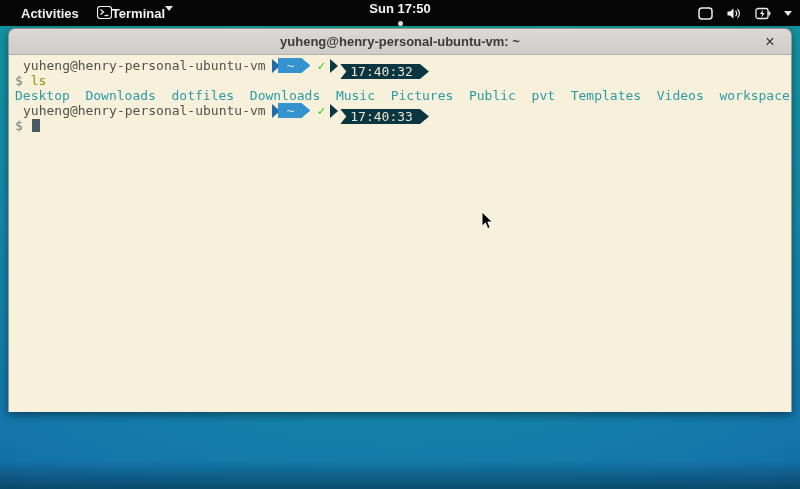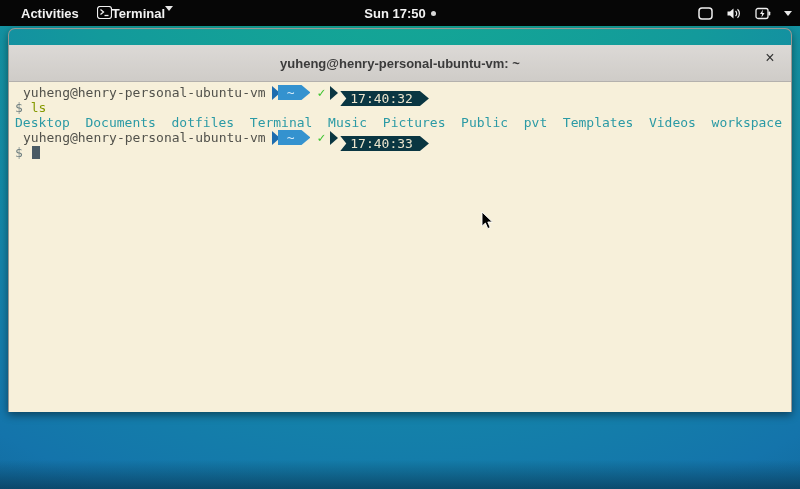--- a/index.html
+++ b/index.html
@@ -15,36 +15,36 @@
   }
 
   
   #topbar {
     position:absolute; top:0; left:0; width:800px; height:26px;
     background:#060606; color:#f2f2f2; display:flex; align-items:center;
     font-size:13px; font-weight:600; z-index:30;
   }
   .tb-left { display:flex; align-items:center; gap:18px; padding-left:21px; }
   .tb-app { display:flex; align-items:flex-start; }
-  .tb-center { position:absolute; left:0; right:0; display:flex; justify-content:center; align-items:center; gap:5px; pointer-events:none; }
+  .tb-center { position:absolute; left:0; right:0; display:flex; justify-content:center; align-items:center; gap:5px; pointer-events:none;flex-direction:column; }
   .clock-dot { width:5px; height:5px; border-radius:50%; background:#d8d8d8; }
   .tb-right { position:absolute; right:8px; display:flex; align-items:center; gap:13px; }
   .caret-down { width:0; height:0; border-left:4px solid transparent; border-right:4px solid transparent; border-top:5px solid #e8e8e8; }
   .tb-icon { display:flex; align-items:center; }
 
   
   #window {
     position:absolute; left:8px; top:28px; width:784px; height:384px;
     border-radius:7px 7px 0 0; box-shadow:0 3px 9px rgba(0,0,0,.45);
     overflow:hidden; z-index:10; border:1px solid #9a9792; border-bottom:none;
   }
   #titlebar {
-    height:37px; background:linear-gradient(#dcd9d6,#cfccc8);
+    height:26px; background:linear-gradient(#dcd9d6,#cfccc8);
     display:flex; align-items:center; justify-content:center; position:relative;
-    font-size:13px; font-weight:700; color:#3b3b3b; border-bottom:1px solid #b4b1ad;margin-top:16px;
+    font-size:13px; font-weight:700; color:#3b3b3b; border-bottom:1px solid #b4b1ad;
   }
   #close-btn {
     position:absolute; right:8px; top:0; width:26px; height:26px;
     display:flex; align-items:center; justify-content:center;
     font-size:16px; font-weight:400; color:#333; cursor:default;
   }
   #term {
     height:357px; background:#f7f0da; padding:3px 0 4px 6px;
     font-family:"DejaVu Sans Mono", monospace; font-size:13px; color:#4f4f49;
   }
@@ -135,21 +135,21 @@
         <span class="pl-seg seg-blue">~</span>
         <span class="check">✓</span>
         <span class="pl-tri tri-dark"></span>
         <span class="pl-seg seg-dark">17:40:32</span>
       </div>
 
       <div class="tline">
         <span class="dollar">$ </span><span class="cmd">ls</span>
       </div>
 
-      <div class="tline dirs">Desktop  Documents  dotfiles  Terminal  Music  Pictures  Public  pvt  Templates  Videos  workspace</div>
+      <div class="tline dirs">Desktop  Downloads  dotfiles  Downloads  Music  Pictures  Public  pvt  Templates  Videos  workspace</div>
 
       <div class="tline">
         <span class="puser">yuheng@henry-personal-ubuntu-vm</span>
         <span class="pl-tri tri-blue"></span>
         <span class="pl-seg seg-blue">~</span>
         <span class="check">✓</span>
         <span class="pl-tri tri-dark"></span>
         <span class="pl-seg seg-dark">17:40:33</span>
       </div>
 

